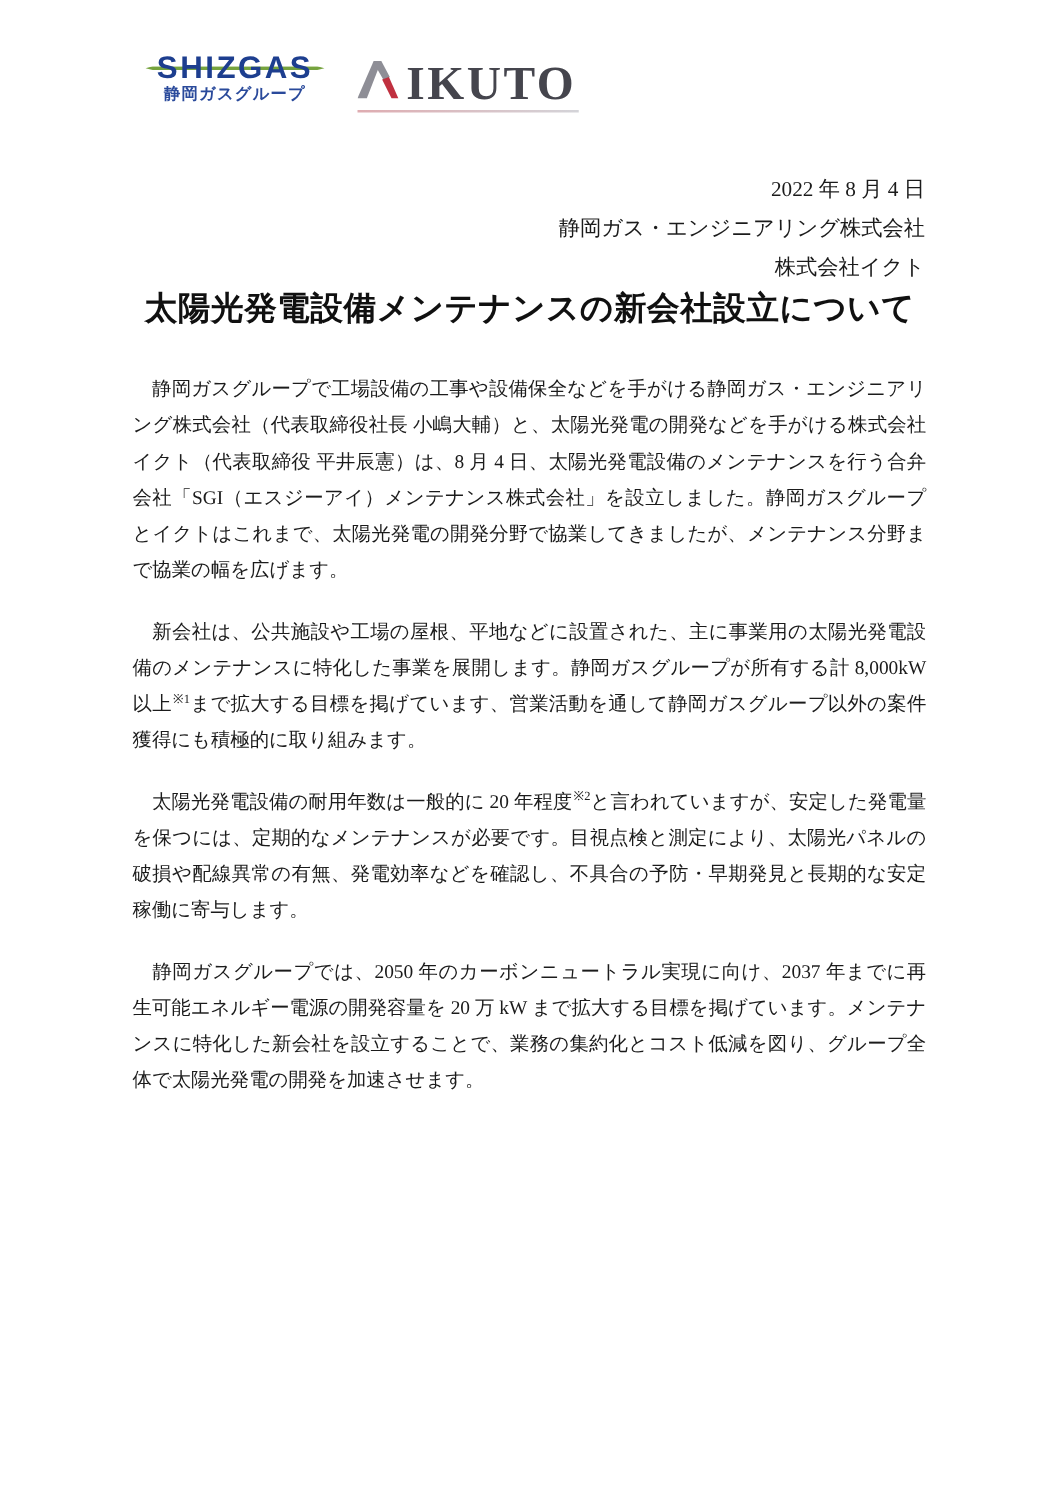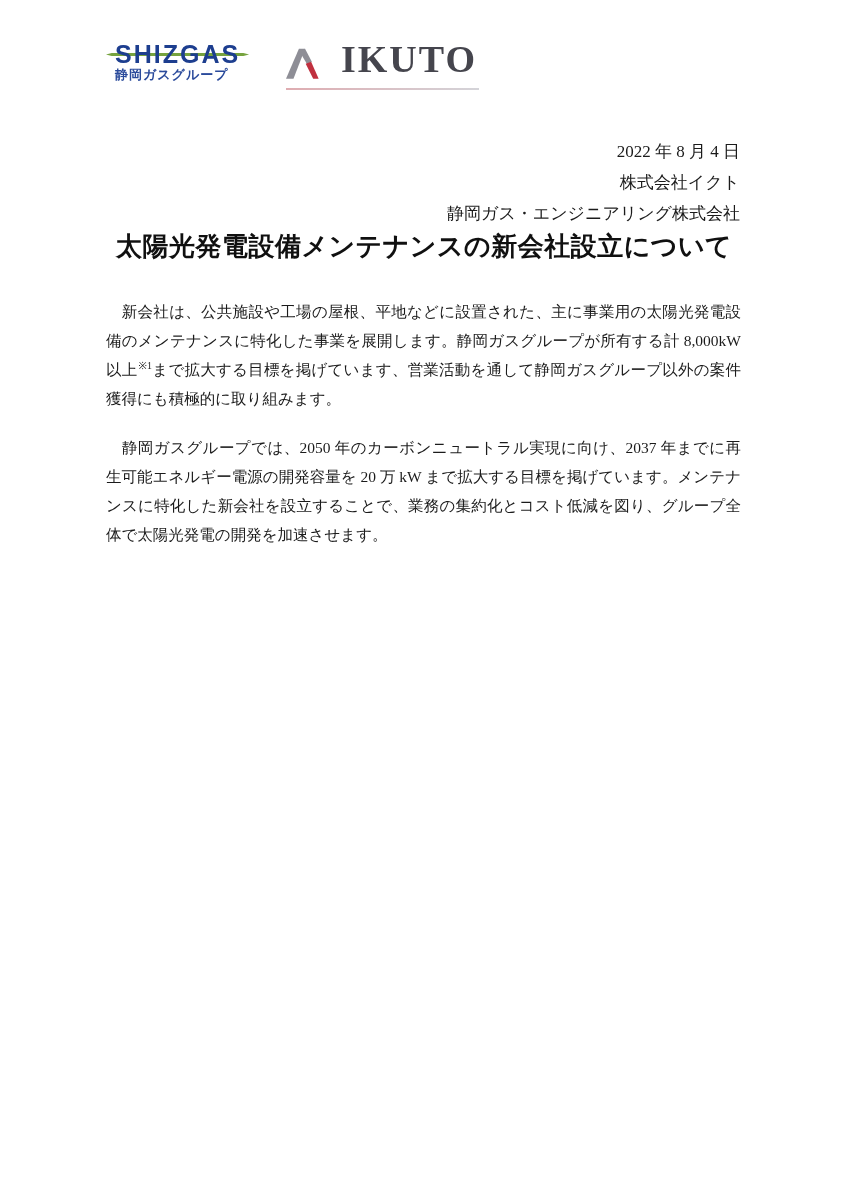--- a/index.html
+++ b/index.html
@@ -12,21 +12,21 @@
     color: #1b1b1b;
     overflow: hidden;
   }
 
   
   .logo-shizgas {
     position: absolute;
     left: 115px;
     top: 42px;
     width: 146px;
-    text-align: left;
+    text-align: center;
   }
   .shizgas-inner { position: relative; display: inline-block; }
   .shizgas-word {
     position: relative;
     z-index: 1;
     font-family: "Liberation Sans", "DejaVu Sans", sans-serif;
     font-weight: 800;
     font-size: 25px;
     line-height: 25px;
     letter-spacing: 2px;
@@ -51,22 +51,22 @@
     color: #2a4a9b;
     margin-top: 2px;
   }
 
   
   .logo-ikuto {
     position: absolute;
     left: 286px;
     top: 42px;
     display: flex;
-    align-items: flex-start;
-    gap: 21px;
+    align-items: flex-end;
+    gap: 5px;
     padding-bottom: 6px;
   }
   .ikuto-mark { width: 34px; height: 42px; display: block; }
   .ikuto-word {
     font-family: "Liberation Serif", "DejaVu Serif", serif;
     font-weight: bold;
     font-size: 38px;
     line-height: 34px;
     letter-spacing: 2px;
     color: #45454d;
@@ -143,28 +143,30 @@
       <polygon fill="#8e8e96" points="0,46 19,2 28,2 11,46"></polygon>
       <polygon fill="#8e8e96" points="20,6 28,2 38,21 31,25"></polygon>
       <polygon fill="#c0303f" points="29,24 37,21 48,46 40,46"></polygon>
     </svg>
     <span class="ikuto-word">IKUTO</span>
     <span class="ikuto-underline"></span>
   </div>
 
   <div class="date-block">
     <div>2022 年 8 月 4 日</div>
+    <div>静岡ガス・エンジニアリング株式会社</div>
     <div>株式会社イクト</div>
-    <div>静岡ガス・エンジニアリング株式会社</div>
   </div>
 
   <h1 class="title">太陽光発電設備メンテナンスの新会社設立について</h1>
 
   <main class="content">
+    <p><span>　静岡ガスグループで工場設備の工事や設備保全などを手がける静岡ガス・エンジニアリング株式会社（代表取締役社長 小嶋大輔）と、太陽光発電の開発などを手がける株式会社イクト（代表取締役 平井辰憲）は、8 月 4 日、太陽光発電設備のメンテナンスを行う合弁会社「SGI（エスジーアイ）メンテナンス株式会社」を設立しました。静岡ガスグループとイクトはこれまで、太陽光発電の開発分野で協業してきましたが、メンテナンス分野まで協業の幅を広げます。</span></p>
 
     <p><span>　新会社は、公共施設や工場の屋根、平地などに設置された、主に事業用の太陽光発電設備のメンテナンスに特化した事業を展開します。静岡ガスグループが所有する計 8,000kW 以上</span><sup>※1</sup><span>まで拡大する目標を掲げています、営業活動を通して静岡ガスグループ以外の案件獲得にも積極的に取り組みます。</span></p>
 
+    <p><span>　太陽光発電設備の耐用年数は一般的に 20 年程度</span><sup>※2</sup><span>と言われていますが、安定した発電量を保つには、定期的なメンテナンスが必要です。目視点検と測定により、太陽光パネルの破損や配線異常の有無、発電効率などを確認し、不具合の予防・早期発見と長期的な安定稼働に寄与します。</span></p>
 
     <p><span>　静岡ガスグループでは、2050 年のカーボンニュートラル実現に向け、2037 年までに再生可能エネルギー電源の開発容量を 20 万 kW まで拡大する目標を掲げています。メンテナンスに特化した新会社を設立することで、業務の集約化とコスト低減を図り、グループ全体で太陽光発電の開発を加速させます。</span></p>
 
   </main>
 
 </div>
 
 </body></html>

